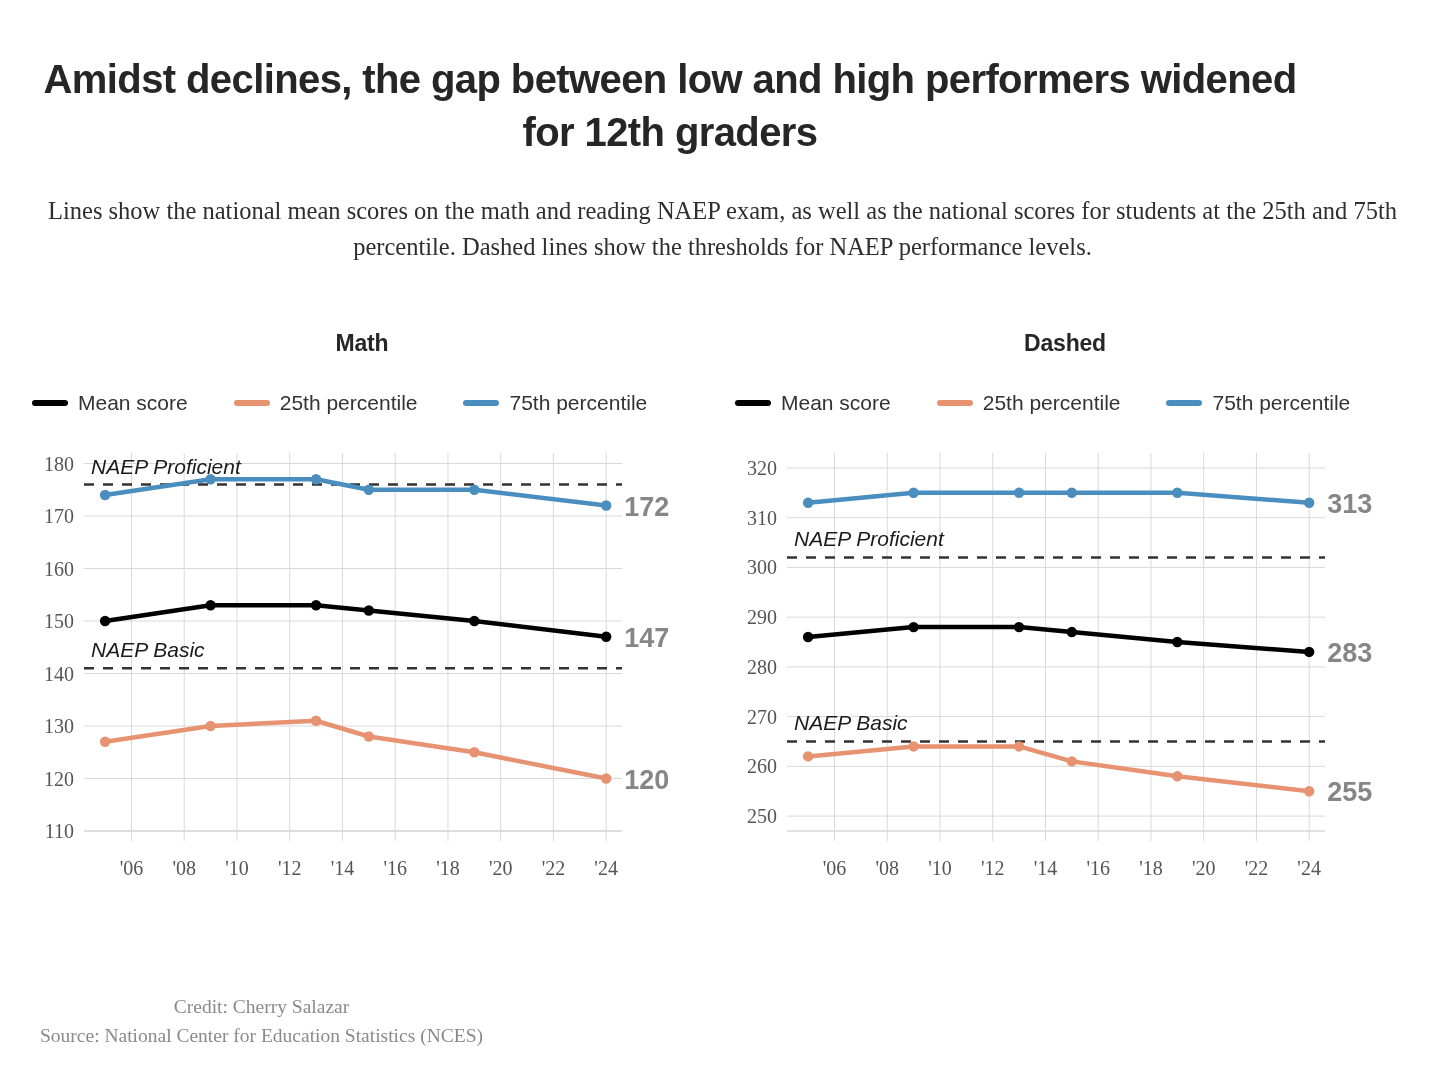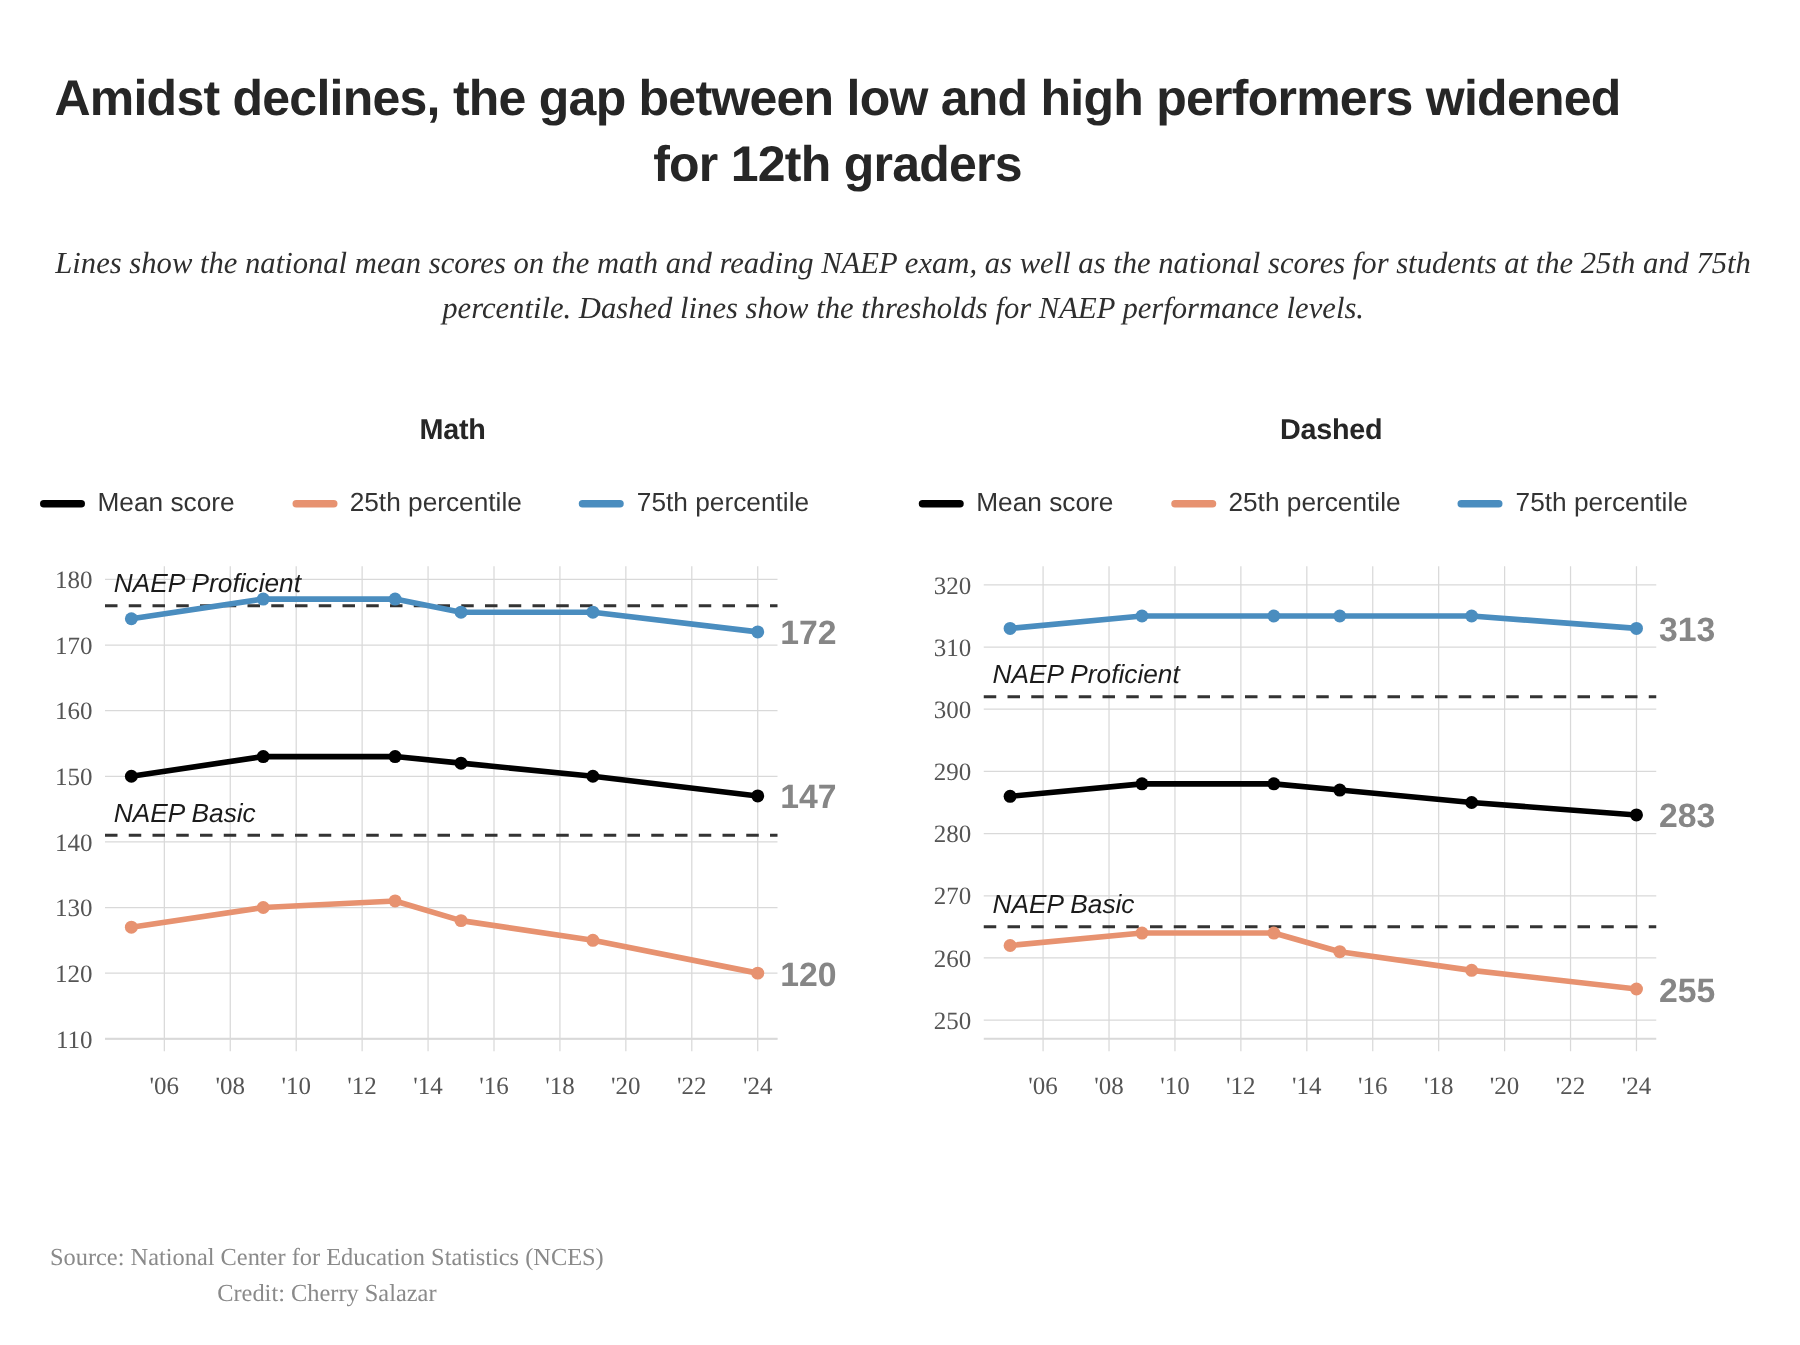--- a/index.html
+++ b/index.html
@@ -36,21 +36,20 @@
   }
   .dek {
     position: absolute;
     left: 40px;
     top: 168px;
     width: 1365px;
     font-family: "Liberation Serif", serif;
     font-size: 24.5px;
     line-height: 1.48;
     color: #2e2e2e;
-    font-style: italic;
   }
   .panel {
     position: absolute;
     top: 330px;
   }
   .panel.math  { left: 32px;  width: 660px; }
   .panel.reading { left: 735px; width: 660px; }
 
   .panel-title {
     font-family: "Liberation Sans", sans-serif;
@@ -295,17 +294,17 @@
           <circle cx="284.07843137254935" cy="315.4473684210526" r="5.2" fill="#E79270"></circle>
           <circle cx="336.82352941176543" cy="330.36842105263156" r="5.2" fill="#E79270"></circle>
           <circle cx="442.3137254901975" cy="345.2894736842105" r="5.2" fill="#E79270"></circle>
           <circle cx="574.1764705882375" cy="360.2105263157895" r="5.2" fill="#E79270"></circle>
           <text x="592.1764705882375" y="370.2105263157895" class="end-label">255</text>
         </svg>
     </div>
   </div>
 
   <div class="footer">
+    <div>Credit: Cherry Salazar</div>
     <div>Source: National Center for Education Statistics (NCES)</div>
-    <div>Credit: Cherry Salazar</div>
   </div>
 
 </div>
 
 </body></html>

